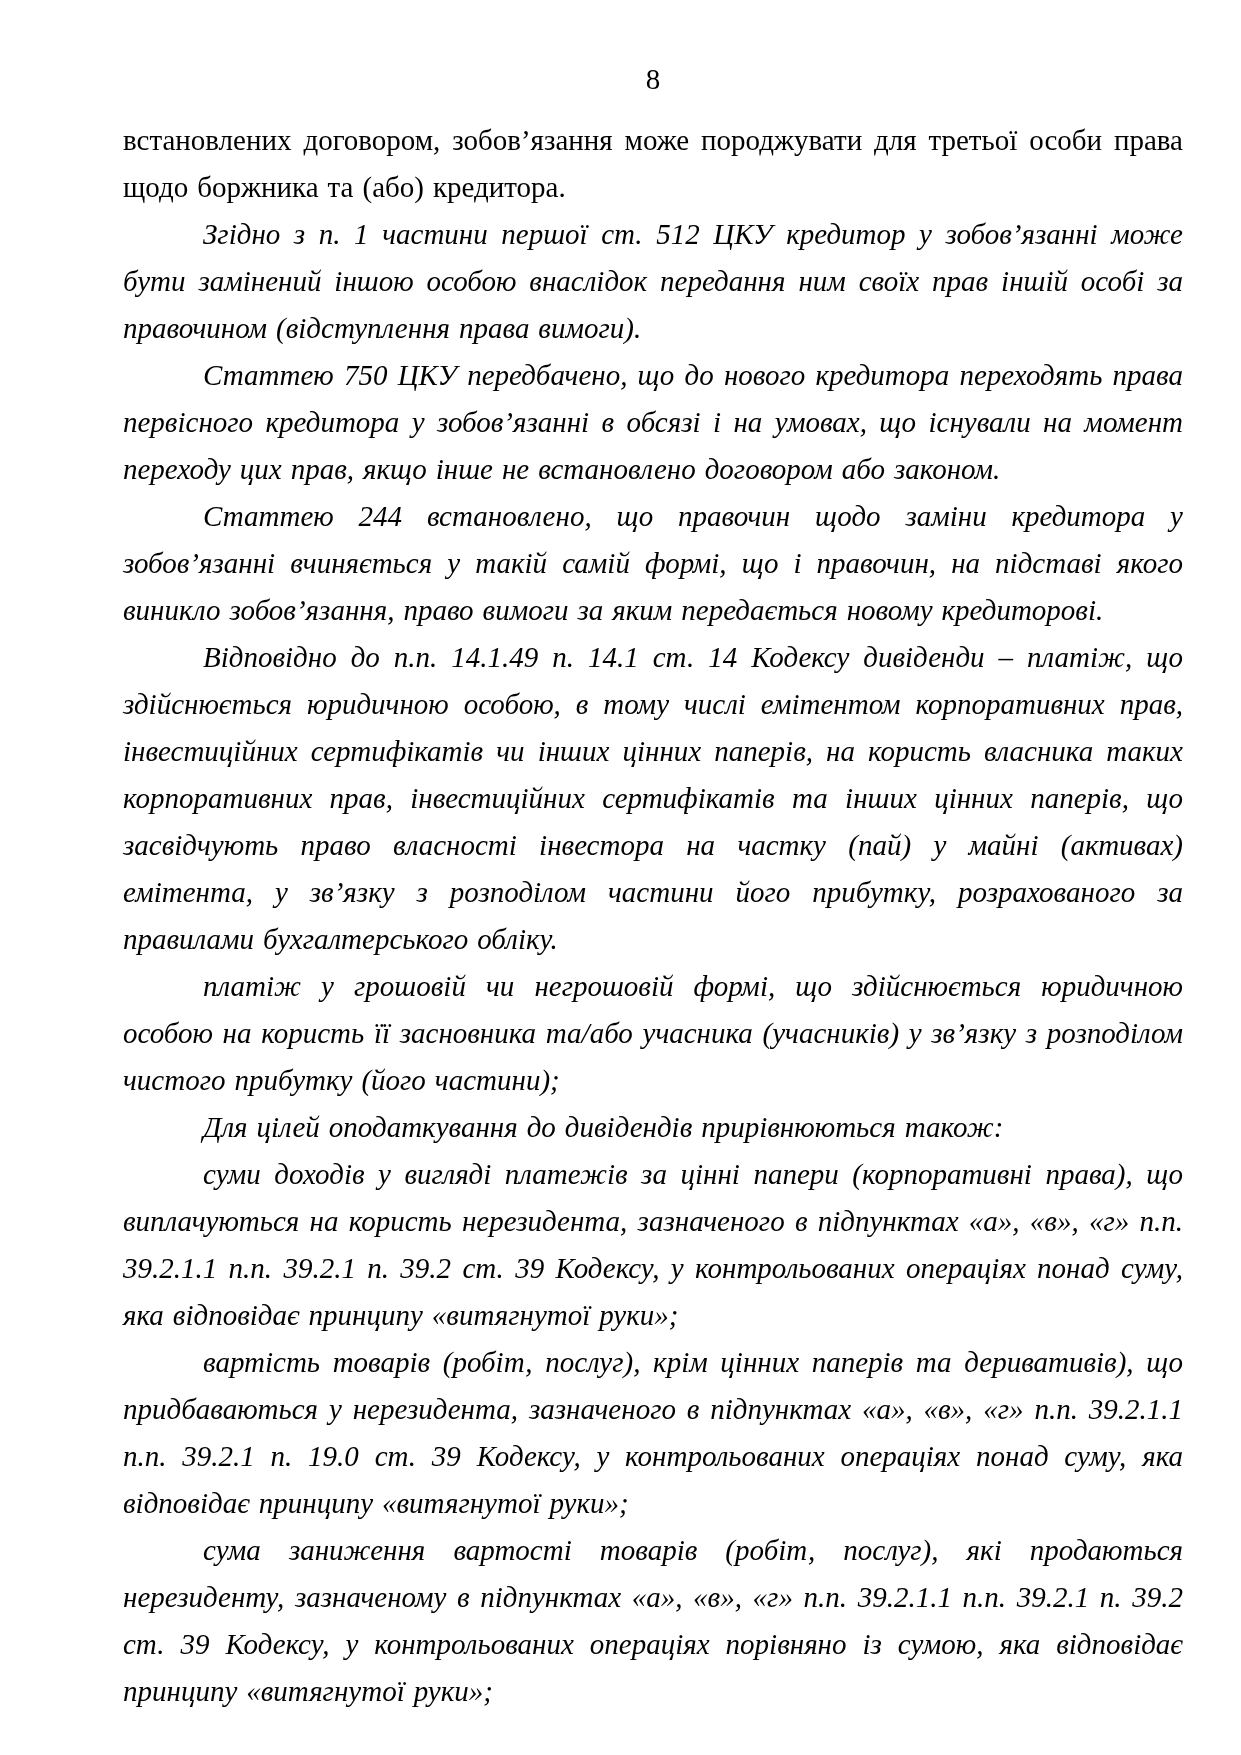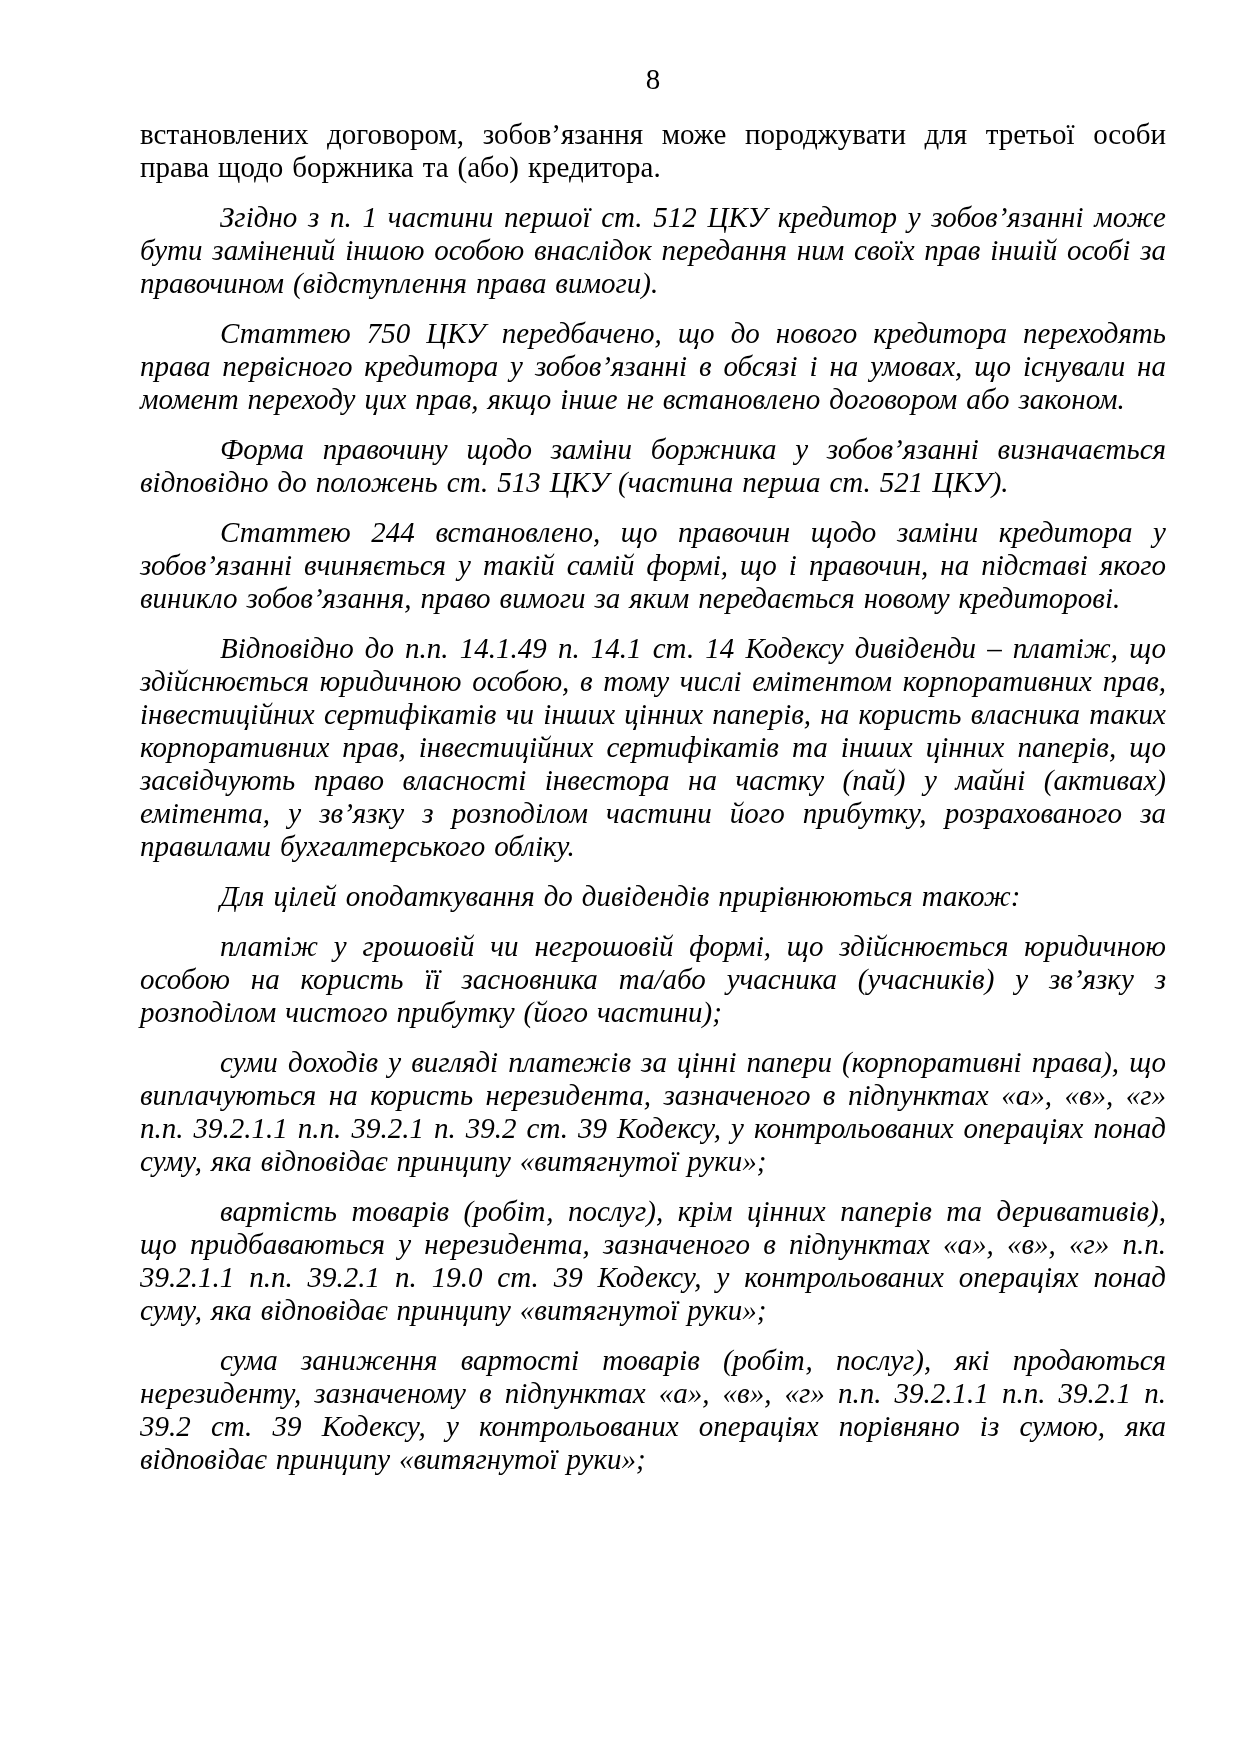--- a/index.html
+++ b/index.html
@@ -19,41 +19,40 @@
     font-size: 29px;
     color: #000000;
     overflow: hidden;
   }
   .page-number {
     text-align: center;
     line-height: 43px;
     margin: 0 0 16px 0;
   }
   .content p.para {
-    margin: 17px;
+    margin: 0;
     text-align: justify;
-    line-height: 33px;
+    line-height: 47px;
     word-spacing: 0.06em;
   }
   .content p.para.indent {
     text-indent: 80px;
     font-style: italic;
   }
 </style>
 </head>
 <body>
 
 <div class="page">
   <div class="page-number">8</div>
   <div class="content">
       <p class="para">встановлених договором, зобов’язання може породжувати для третьої особи права щодо боржника та (або) кредитора.</p>
       <p class="para indent">Згідно з п. 1 частини першої ст. 512 ЦКУ кредитор у зобов’язанні може бути замінений іншою особою внаслідок передання ним своїх прав іншій особі за правочином (відступлення права вимоги).</p>
       <p class="para indent">Статтею 750 ЦКУ передбачено, що до нового кредитора переходять права первісного кредитора у зобов’язанні в обсязі і на умовах, що існували на момент переходу цих прав, якщо інше не встановлено договором або законом.</p>
-      <p class="para indent">Форма правочину щодо заміни боржника у зобов’язанні визначається відповідно до положень ст. 513 ЦКУ (частина перша ст. 521 ЦКУ).</p>
       <p class="para indent">Статтею 244 встановлено, що правочин щодо заміни кредитора у зобов’язанні вчиняється у такій самій формі, що і правочин, на підставі якого виникло зобов’язання, право вимоги за яким передається новому кредиторові.</p>
       <p class="para indent">Відповідно до п.п. 14.1.49 п. 14.1 ст. 14 Кодексу дивіденди – платіж, що здійснюється юридичною особою, в тому числі емітентом корпоративних прав, інвестиційних сертифікатів чи інших цінних паперів, на користь власника таких корпоративних прав, інвестиційних сертифікатів та інших цінних паперів, що засвідчують право власності інвестора на частку (пай) у майні (активах) емітента, у зв’язку з розподілом частини його прибутку, розрахованого за правилами бухгалтерського обліку.</p>
+      <p class="para indent">платіж у грошовій чи негрошовій формі, що здійснюється юридичною особою на користь її засновника та/або учасника (учасників) у зв’язку з розподілом чистого прибутку (його частини);</p>
       <p class="para indent">Для цілей оподаткування до дивідендів прирівнюються також:</p>
-      <p class="para indent">платіж у грошовій чи негрошовій формі, що здійснюється юридичною особою на користь її засновника та/або учасника (учасників) у зв’язку з розподілом чистого прибутку (його частини);</p>
       <p class="para indent">суми доходів у вигляді платежів за цінні папери (корпоративні права), що виплачуються на користь нерезидента, зазначеного в підпунктах «а», «в», «г» п.п. 39.2.1.1 п.п. 39.2.1 п. 39.2 ст. 39 Кодексу, у контрольованих операціях понад суму, яка відповідає принципу «витягнутої руки»;</p>
       <p class="para indent">вартість товарів (робіт, послуг), крім цінних паперів та деривативів), що придбаваються у нерезидента, зазначеного в підпунктах «а», «в», «г» п.п. 39.2.1.1 п.п. 39.2.1 п. 19.0 ст. 39 Кодексу, у контрольованих операціях понад суму, яка відповідає принципу «витягнутої руки»;</p>
       <p class="para indent">сума заниження вартості товарів (робіт, послуг), які продаються нерезиденту, зазначеному в підпунктах «а», «в», «г» п.п. 39.2.1.1 п.п. 39.2.1 п. 39.2 ст. 39 Кодексу, у контрольованих операціях порівняно із сумою, яка відповідає принципу «витягнутої руки»;</p>
     </div>
 </div>
 
 </body></html>

